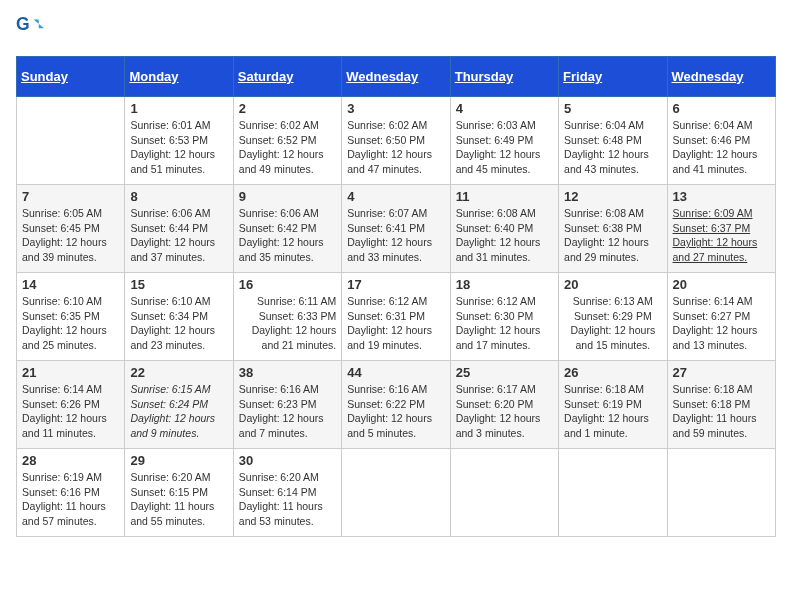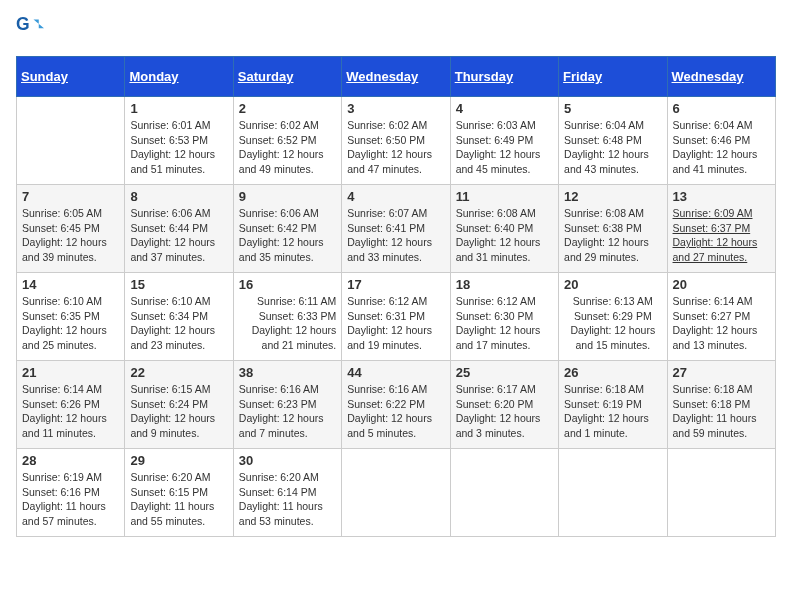--- a/index.html
+++ b/index.html
@@ -275,21 +275,21 @@
       <tr>
         <td>
           <span class="day-number">21</span>
           <div class="day-info" style="white-space: pre-line;">Sunrise: 6:14 AM
 Sunset: 6:26 PM
 Daylight: 12 hours
 and 11 minutes.</div>
         </td>
         <td>
           <span class="day-number">22</span>
-          <div class="day-info" style="white-space: pre-line;">Sunrise: 6:15 AM
+          <div class="day-info" style="white-space: pre-line; font-style: italic;">Sunrise: 6:15 AM
 Sunset: 6:24 PM
 Daylight: 12 hours
 and 9 minutes.</div>
         </td>
         <td>
           <span class="day-number">38</span>
           <div class="day-info" style="white-space: pre-line;">Sunrise: 6:16 AM
 Sunset: 6:23 PM
 Daylight: 12 hours
 and 7 minutes.</div>

